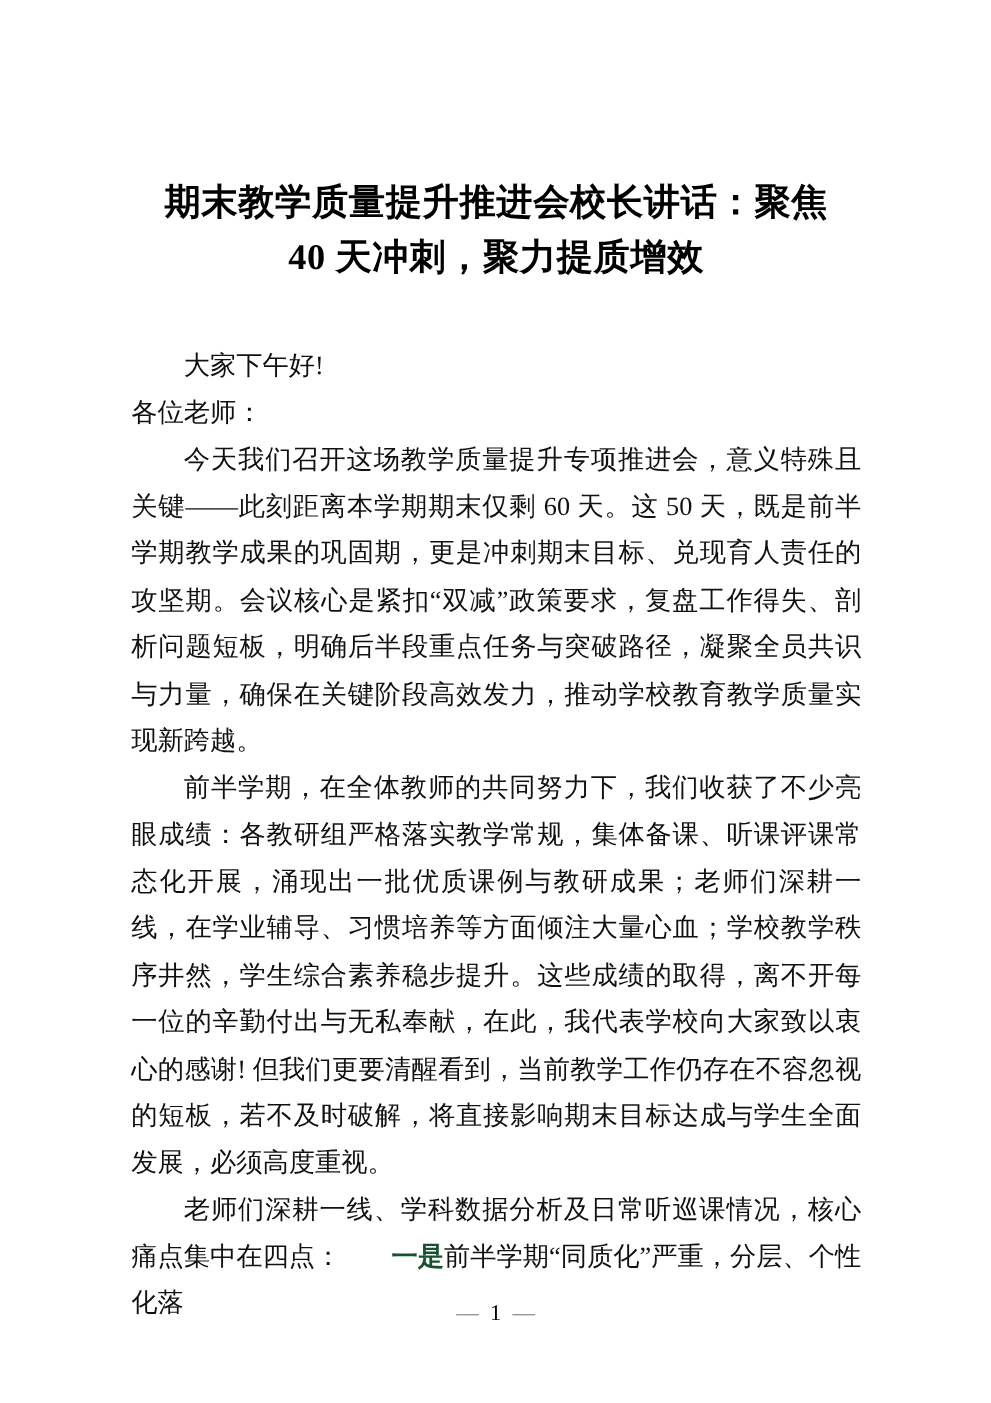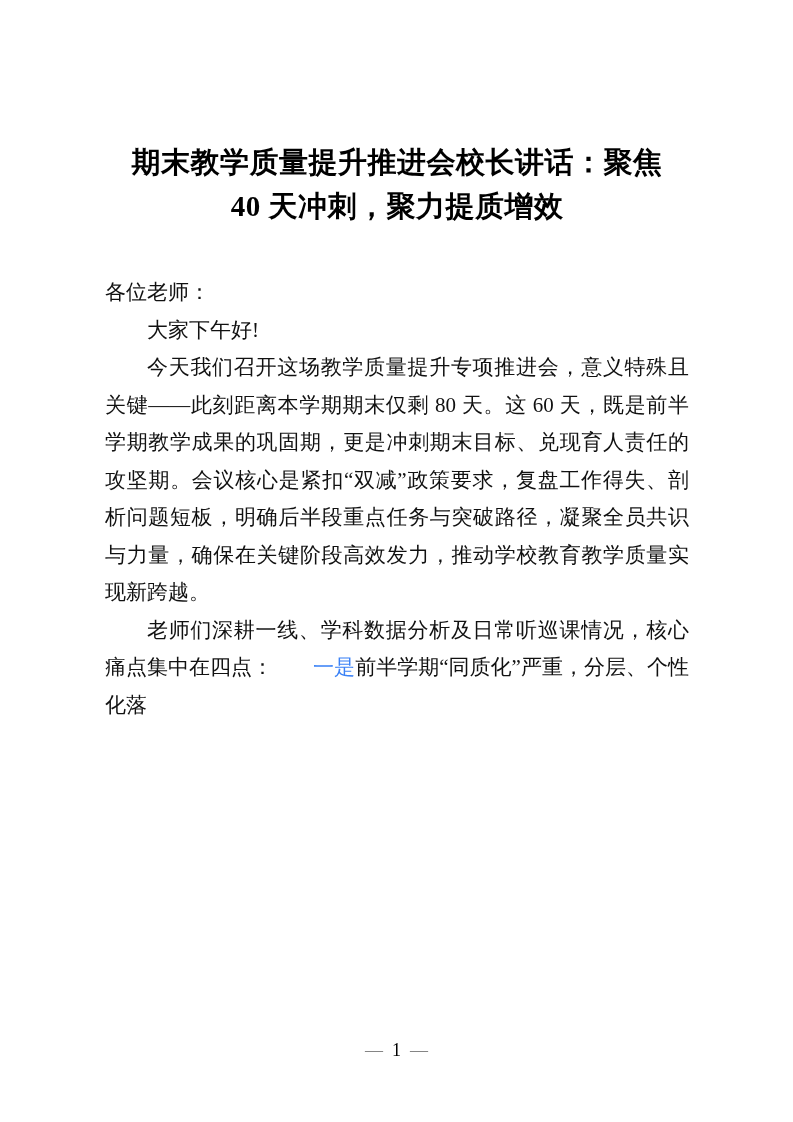--- a/index.html
+++ b/index.html
@@ -33,21 +33,21 @@
   .body-text {
     margin-top: 46px;
     font-size: 21px;
     line-height: 37.5px;
     color: #111111;
     text-align: justify;
     text-justify: inter-character;
   }
   .para { text-align: justify; }
   .para.indent { text-indent: 2em; }
-  .para .bold { font-weight: normal; color: #3b82f6; margin-left: 40px; }
+  .para .bold { font-weight: bold; color: #14532d; margin-left: 40px; }
   .page-footer {
     position: absolute;
     left: 0;
     right: 0;
     bottom: 60px;
     text-align: center;
     font-size: 18px;
     line-height: 24px;
     color: #000000;
     font-family: "Liberation Serif", "DejaVu Serif", serif;
@@ -60,22 +60,23 @@
 </head>
 <body>
 
 <div class="page">
   <div class="content">
     <h1 class="doc-title">
       <span class="title-line">期末教学质量提升推进会校长讲话：聚焦</span>
       <span class="title-line">40 天冲刺，聚力提质增效</span>
     </h1>
     <div class="body-text">
+        <p class="para indent"><span>大家下午好!</span></p>
         <p class="para"><span>各位老师：</span></p>
-        <p class="para indent"><span>大家下午好!</span></p>
-        <p class="para indent"><span>今天我们召开这场教学质量提升专项推进会，意义特殊且关键——此刻距离本学期期末仅剩 80 天。这 60 天，既是前半学期教学成果的巩固期，更是冲刺期末目标、兑现育人责任的攻坚期。会议核心是紧扣“双减”政策要求，复盘工作得失、剖析问题短板，明确后半段重点任务与突破路径，凝聚全员共识与力量，确保在关键阶段高效发力，推动学校教育教学质量实现新跨越。</span></p>
+        <p class="para indent"><span>今天我们召开这场教学质量提升专项推进会，意义特殊且关键——此刻距离本学期期末仅剩 60 天。这 50 天，既是前半学期教学成果的巩固期，更是冲刺期末目标、兑现育人责任的攻坚期。会议核心是紧扣“双减”政策要求，复盘工作得失、剖析问题短板，明确后半段重点任务与突破路径，凝聚全员共识与力量，确保在关键阶段高效发力，推动学校教育教学质量实现新跨越。</span></p>
+        <p class="para indent"><span>前半学期，在全体教师的共同努力下，我们收获了不少亮眼成绩：各教研组严格落实教学常规，集体备课、听课评课常态化开展，涌现出一批优质课例与教研成果；老师们深耕一线，在学业辅导、习惯培养等方面倾注大量心血；学校教学秩序井然，学生综合素养稳步提升。这些成绩的取得，离不开每一位的辛勤付出与无私奉献，在此，我代表学校向大家致以衷心的感谢! 但我们更要清醒看到，当前教学工作仍存在不容忽视的短板，若不及时破解，将直接影响期末目标达成与学生全面发展，必须高度重视。</span></p>
         <p class="para indent"><span>老师们深耕一线、学科数据分析及日常听巡课情况，核心痛点集中在四点：</span><span class="bold">一是</span><span>前半学期“同质化”严重，分层、个性化落</span></p>
       </div>
   </div>
   <div class="page-footer">
     <span class="dash">—</span><span>1</span><span class="dash">—</span>
   </div>
 </div>
 
 </body></html>

